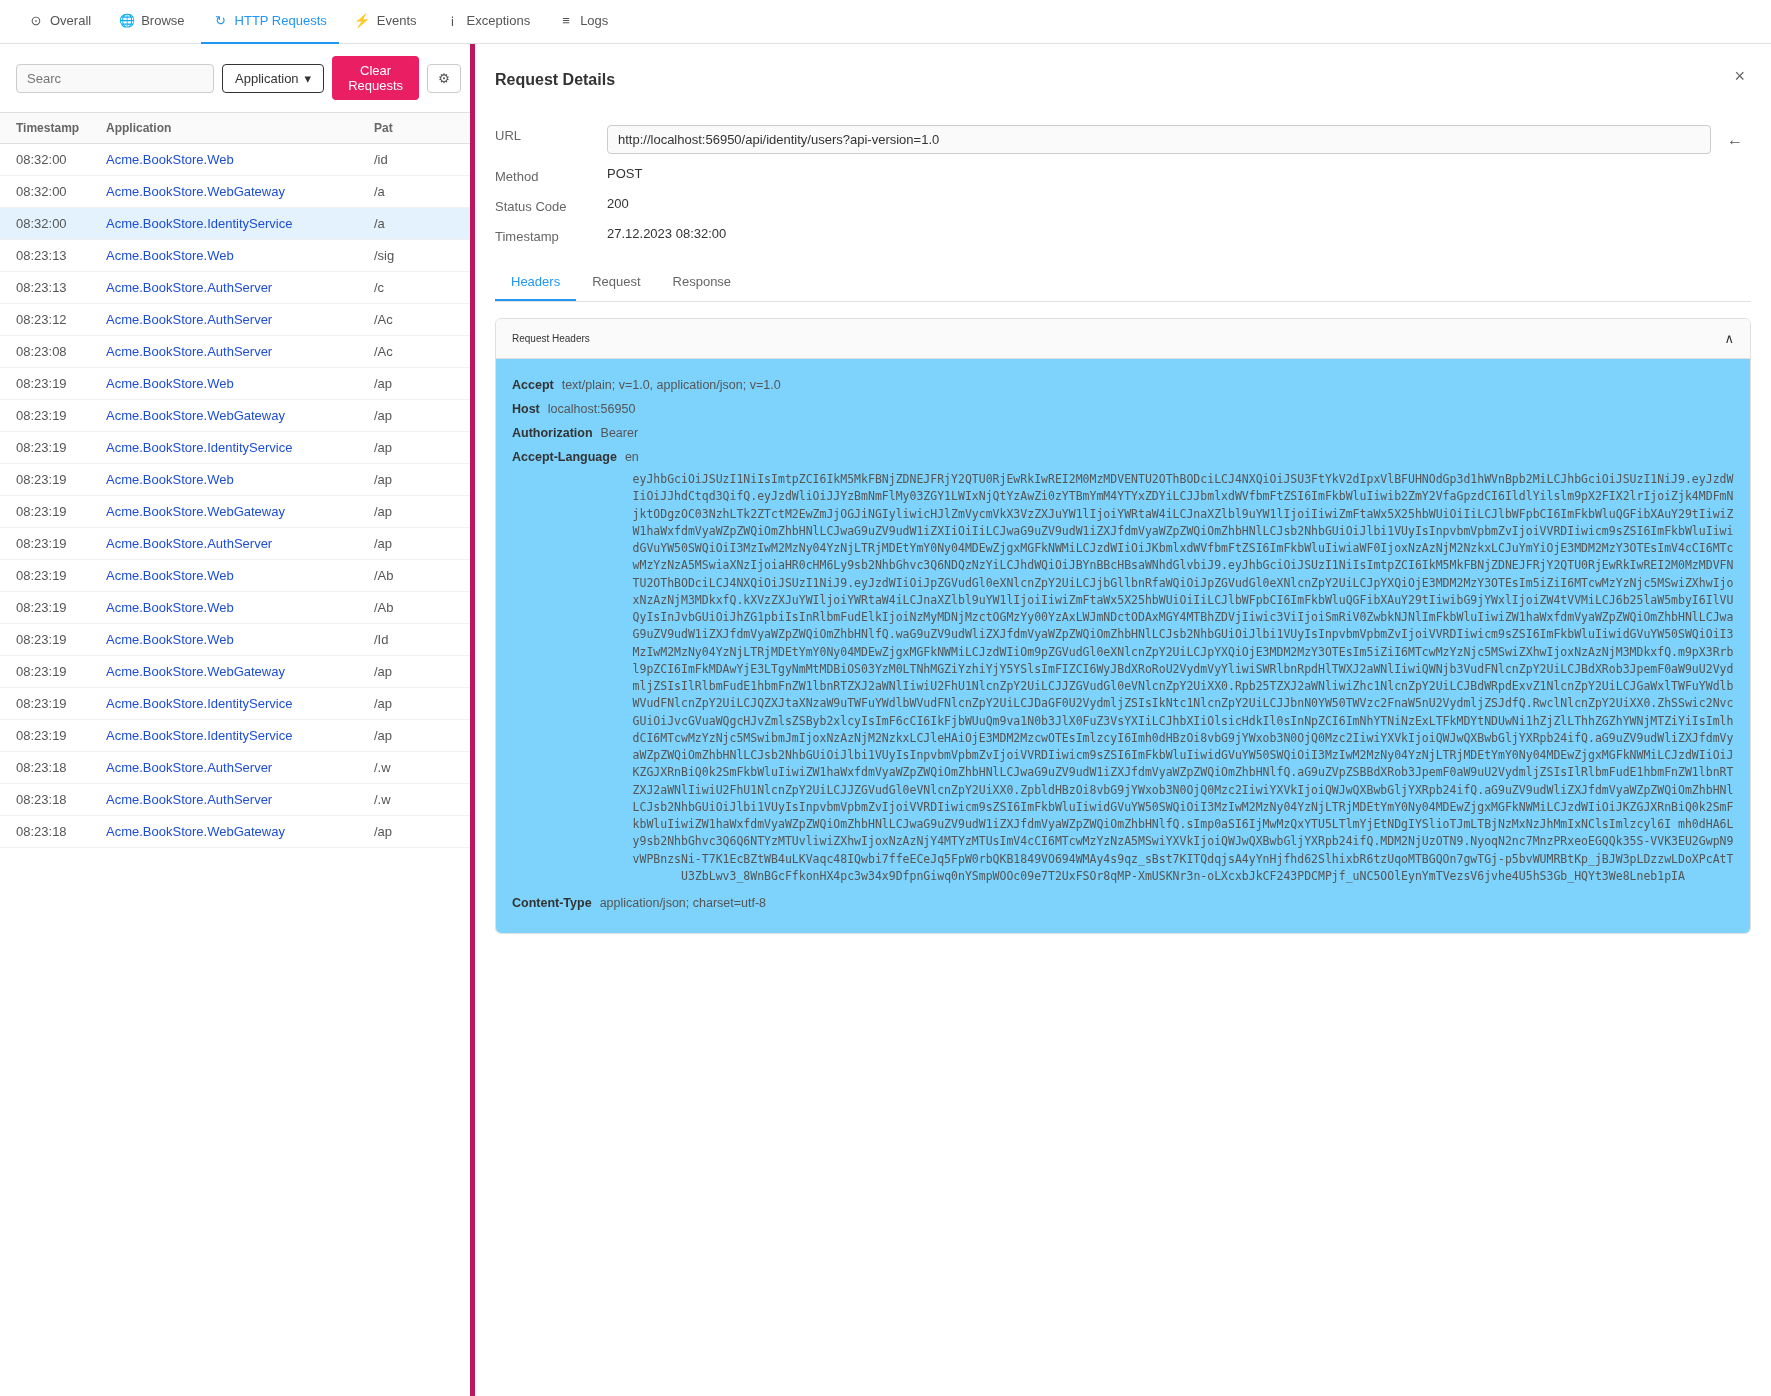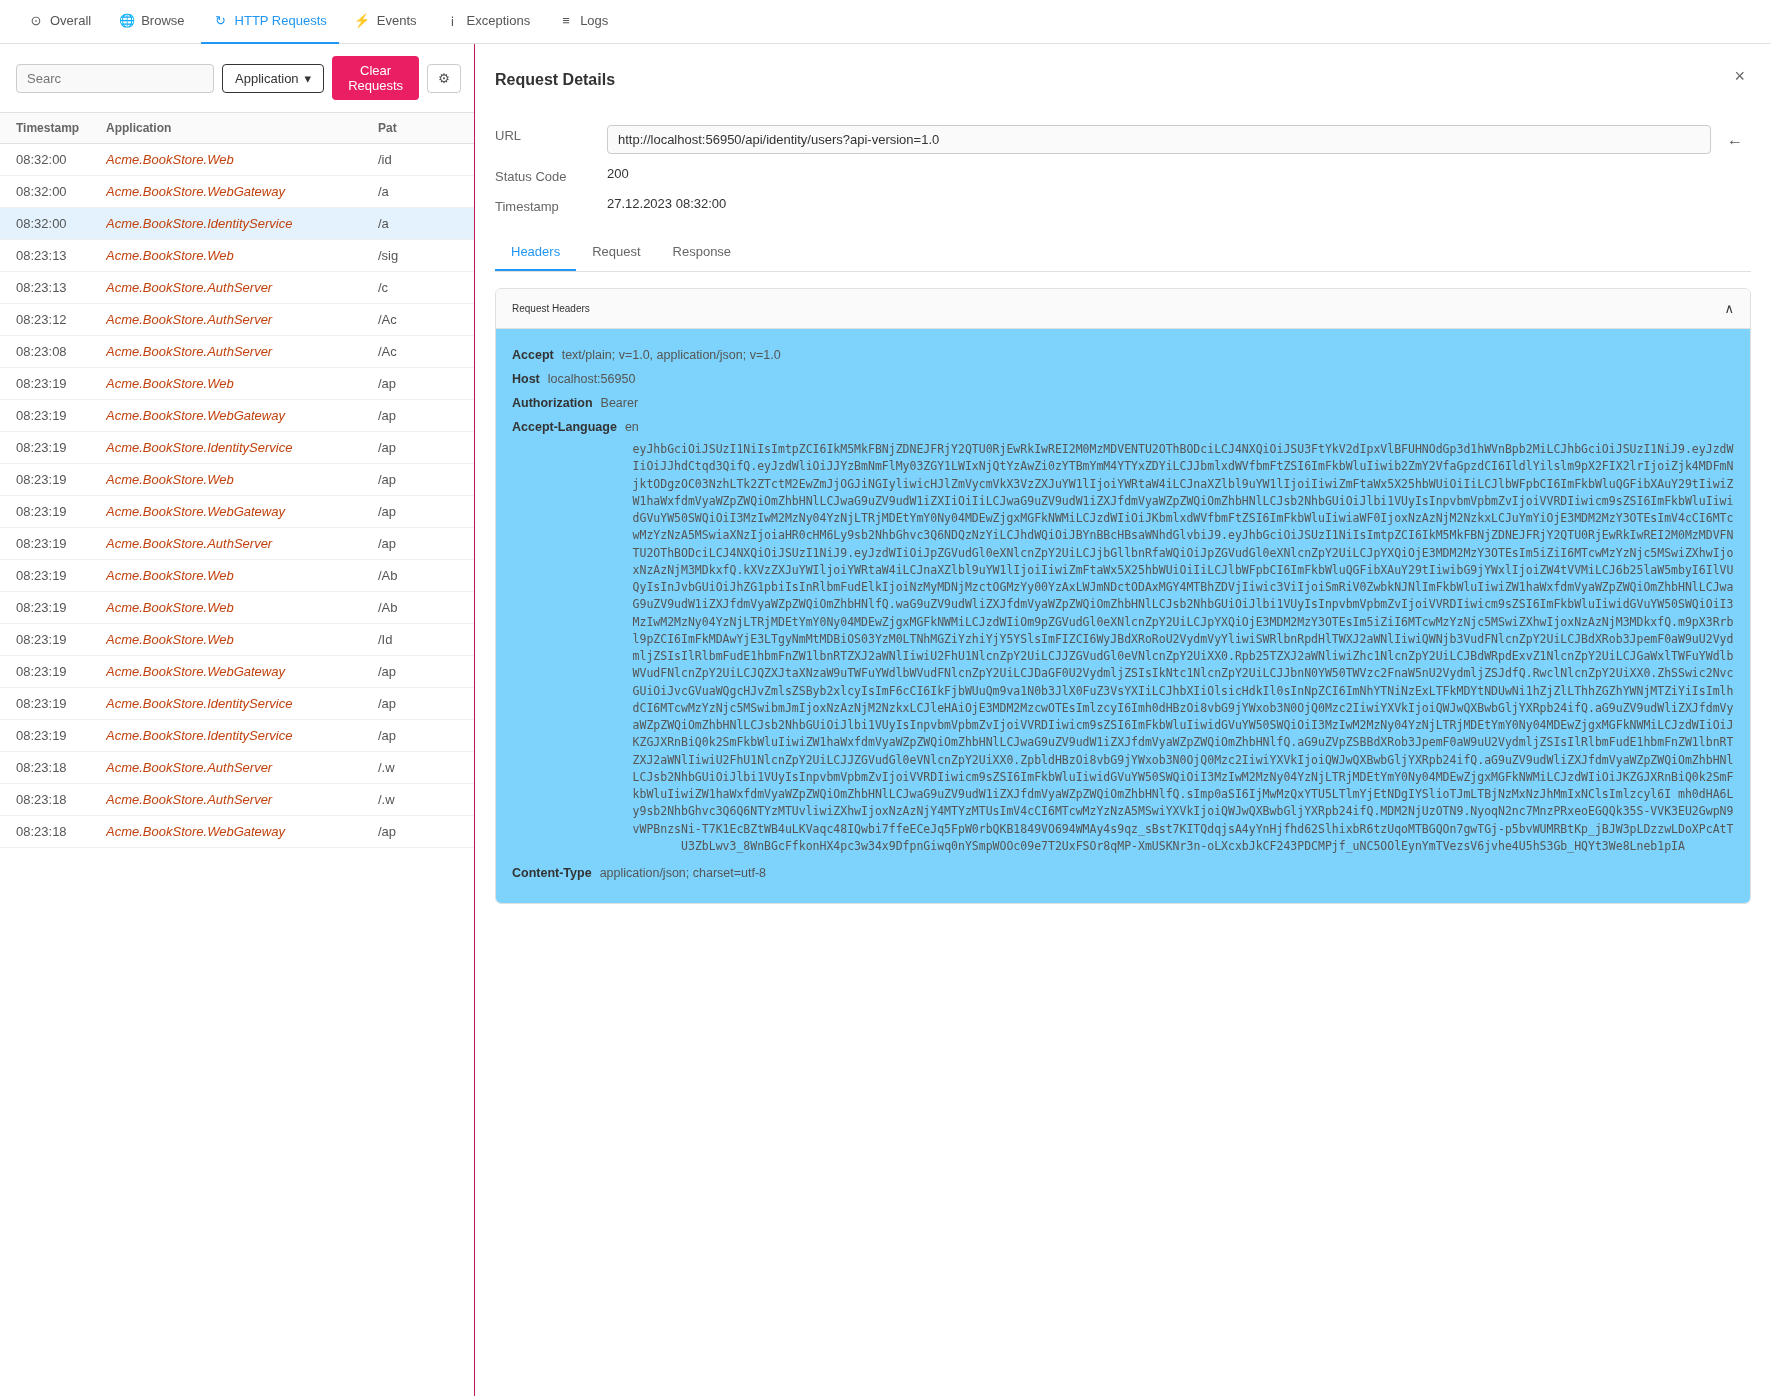--- a/index.html
+++ b/index.html
@@ -8,37 +8,37 @@
     
     .top-nav { display: flex; align-items: center; background: #fff; border-bottom: 1px solid #e0e0e0; padding: 0 16px; height: 44px; gap: 4px; }
     .nav-item { display: flex; align-items: center; gap: 6px; padding: 8px 12px; cursor: pointer; font-size: 13px; color: #555; border-bottom: 2px solid transparent; height: 44px; }
     .nav-item.active { color: #2196f3; border-bottom: 2px solid #2196f3; font-weight: 500; }
     .nav-icon { width: 16px; height: 16px; display: inline-flex; align-items: center; justify-content: center; }
 
     
     .main-layout { display: flex; height: calc(1396px - 44px); }
 
     
-    .left-panel { width: 475px; background: #fff; border-right: 1px solid #be185d; display: flex; flex-direction: column; }
+    .left-panel { width: 475px; background: #fff; border-right: 5px solid #be185d; display: flex; flex-direction: column; }
 
     
     .toolbar { display: flex; align-items: center; gap: 8px; padding: 12px 16px; border-bottom: 1px solid #e0e0e0; }
     .search-input { flex: 1; padding: 6px 10px; border: 1px solid #ccc; border-radius: 4px; font-size: 13px; background: #f9f9f9; }
     .app-dropdown { display: flex; align-items: center; gap: 6px; padding: 6px 12px; border: 1px solid #333; border-radius: 4px; background: #fff; cursor: pointer; font-size: 13px; font-weight: 500; }
     .clear-btn { padding: 7px 16px; background: #e91e63; color: #fff; border: none; border-radius: 4px; cursor: pointer; font-size: 13px; font-weight: 500; }
     .gear-btn { padding: 6px 10px; background: #fff; border: 1px solid #ccc; border-radius: 4px; cursor: pointer; color: #555; }
 
     
     .table-header { display: grid; grid-template-columns: 90px 1fr 80px; padding: 8px 16px; background: #fafafa; border-bottom: 1px solid #e0e0e0; font-size: 12px; color: #666; font-weight: 600; }
     .table-body { overflow-y: auto; flex: 1; }
     .table-row { display: grid; grid-template-columns: 90px 1fr 80px; padding: 8px 16px; border-bottom: 1px solid #f0f0f0; cursor: pointer; align-items: center; }
     .table-row.selected { background: #e3f2fd; }
     .cell { font-size: 13px; white-space: nowrap; overflow: hidden; text-overflow: ellipsis; }
     .cell.timestamp { color: #555; }
-    .cell.app { color: #c2410c; font-style: italic; }
+    .cell.app { color: #1d4ed8; }
     .cell.path { color: #555; }
 
     
     .right-panel { flex: 1; background: #fff; display: flex; flex-direction: column; padding: 20px; overflow-y: auto; }
     .panel-header { display: flex; justify-content: space-between; align-items: flex-end; margin-bottom: 36px; }
     .panel-title { font-size: 16px; font-weight: 600; color: #333; }
     .close-btn { background: none; border: none; cursor: pointer; color: #666; font-size: 18px; padding: 2px 6px; }
 
     
     .detail-row { display: flex; align-items: flex-start; margin-bottom: 12px; gap: 12px; }
@@ -237,20 +237,24 @@
     </div>
 
     <div class="detail-row">
       <span class="detail-label">URL</span>
       <div class="url-container">
         <input class="url-input" type="text" value="http://localhost:56950/api/identity/users?api-version=1.0" style="">
         <button class="url-arrow">←</button>
       </div>
     </div>
 
+    <div class="detail-row">
+      <span class="detail-label">Method</span>
+      <span class="detail-value">POST</span>
+    </div>
 
     <div class="detail-row">
       <span class="detail-label">Status Code</span>
       <span class="detail-value">200</span>
     </div>
 
     <div class="detail-row">
       <span class="detail-label">Timestamp</span>
       <span class="detail-value">27.12.2023 08:32:00</span>
     </div>

